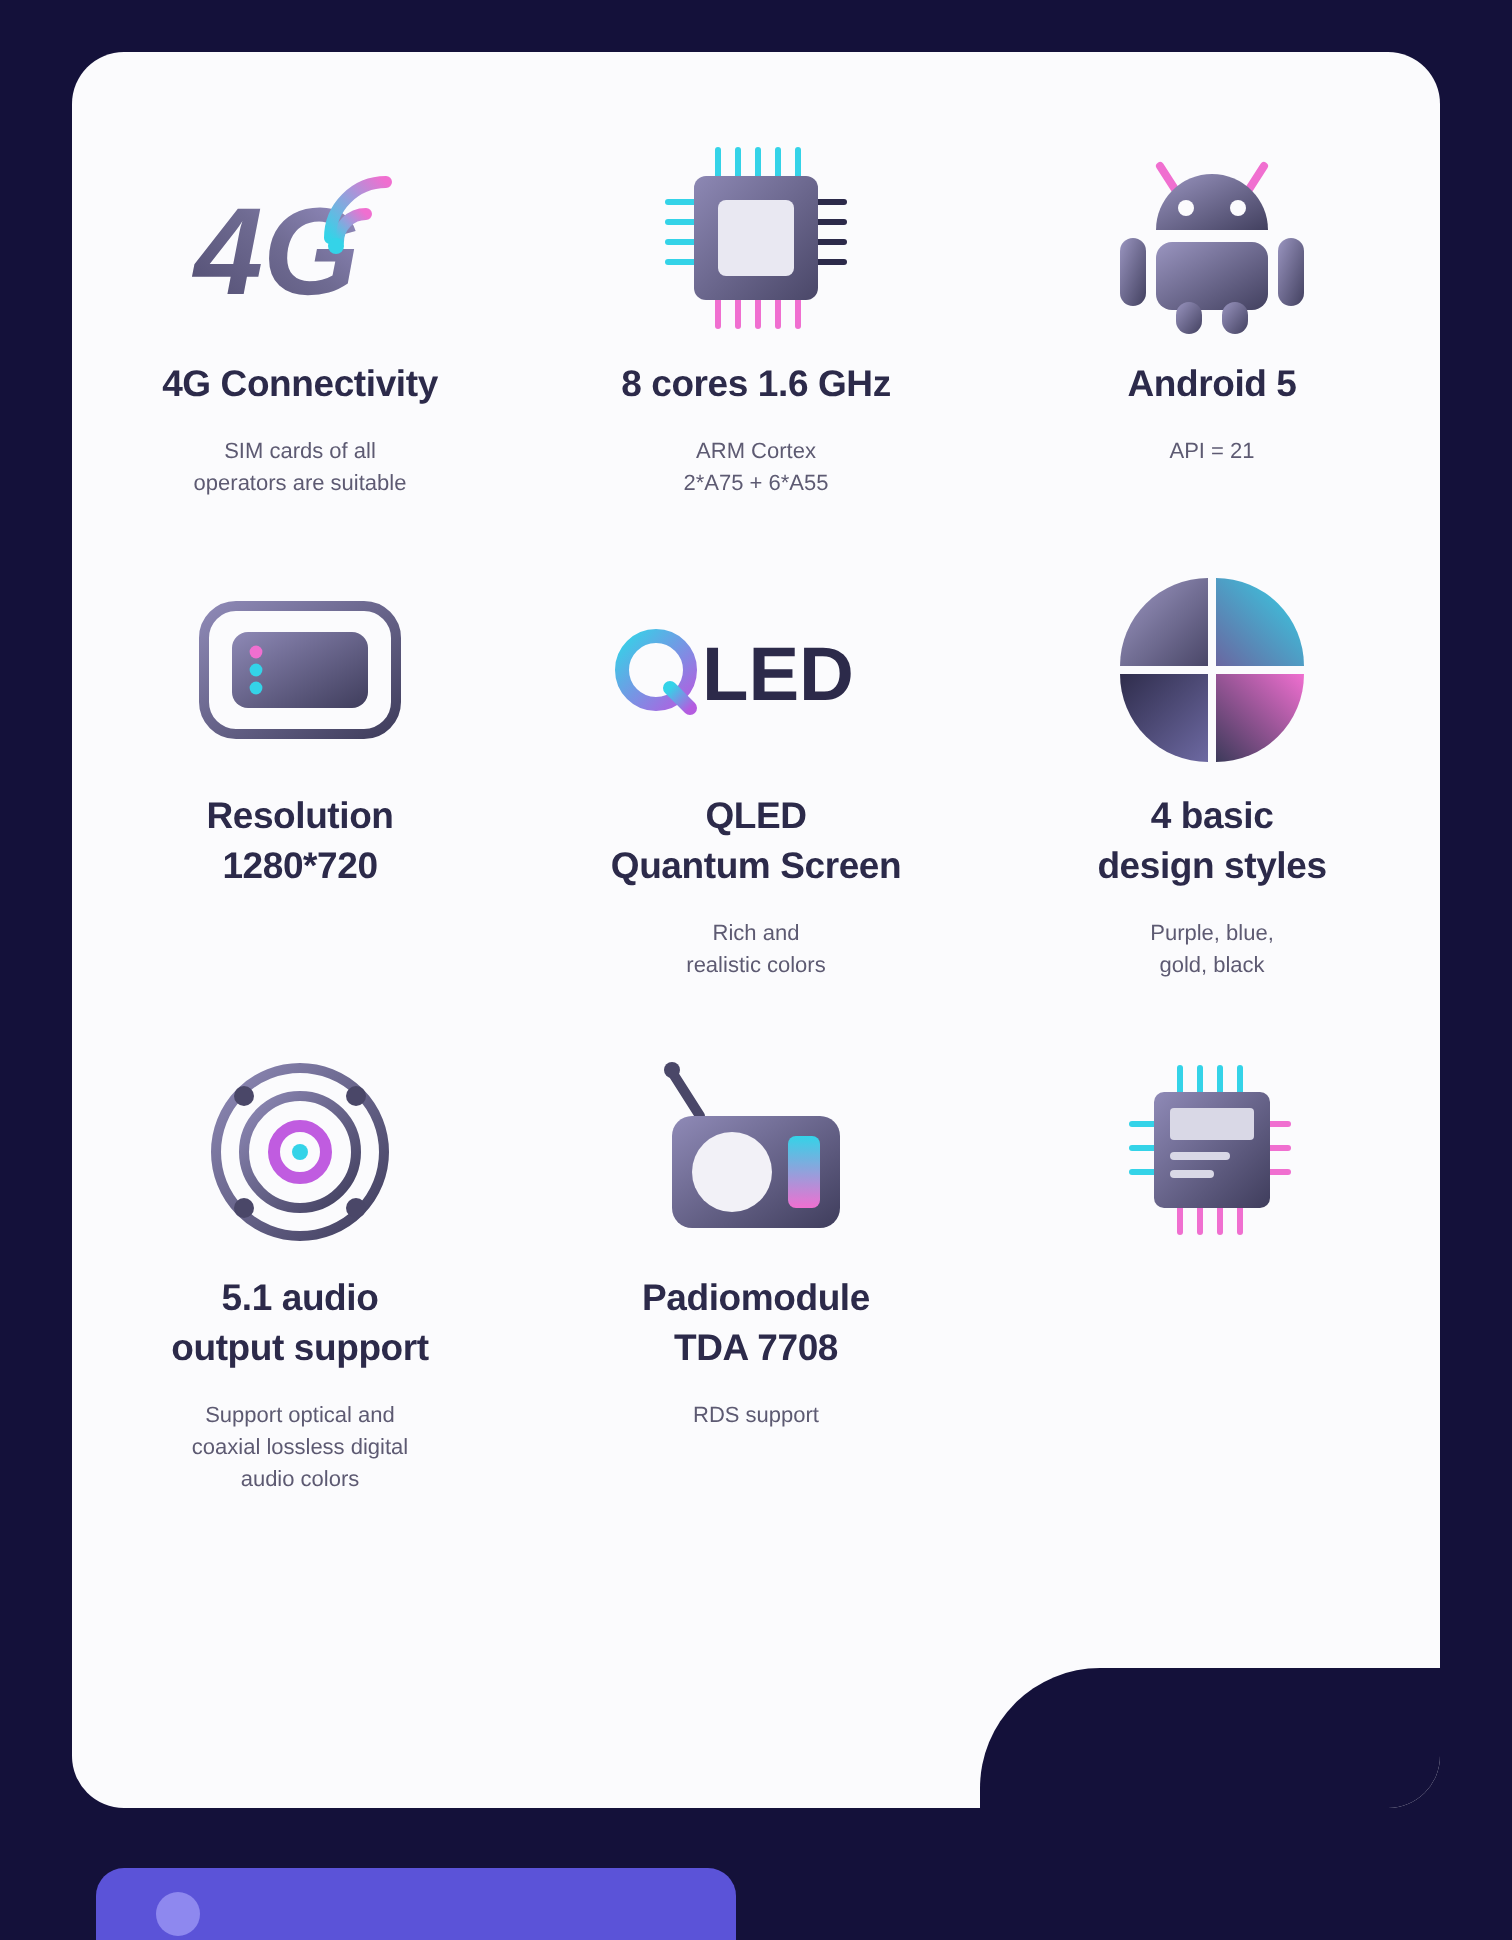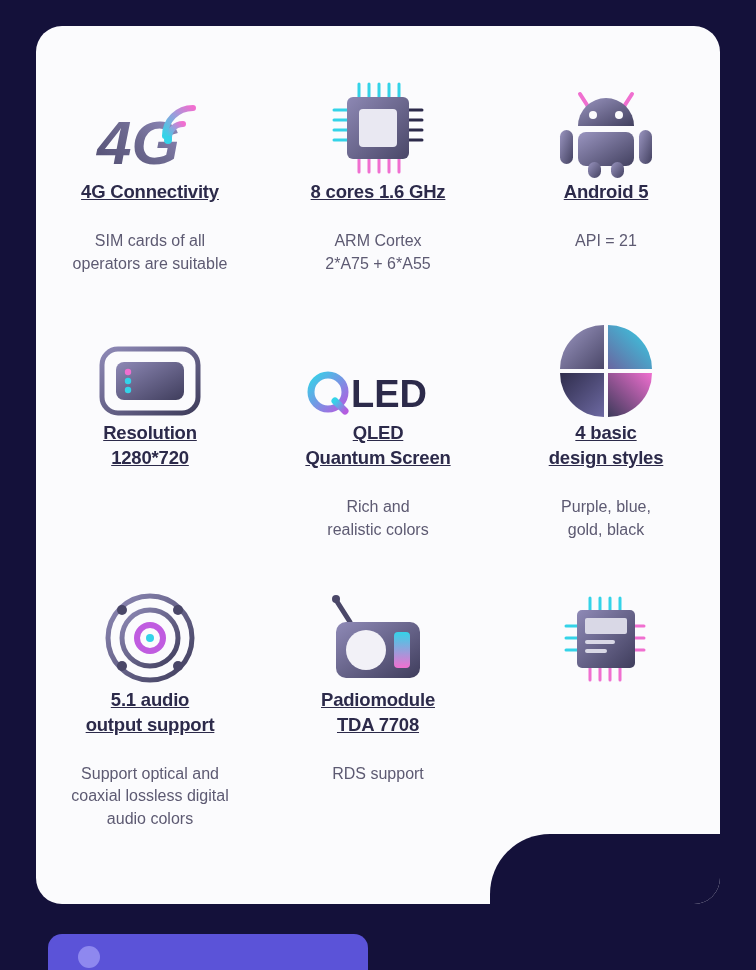--- a/index.html
+++ b/index.html
@@ -44,37 +44,36 @@
   .cell {
     width: 228px;
     box-sizing: border-box;
     padding: 0 14px;
     text-align: center;
     margin-bottom: 26px;
   }
   .icon-wrap {
     height: 118px;
     display: flex;
-    align-items: flex-end;
+    align-items: center;
     justify-content: center;
   }
   .title {
     font-size: 18.5px;
     font-weight: bold;
     color: #2c2a4a;
     line-height: 1.35;
     letter-spacing: -0.2px;
     margin-top: 2px;
-    text-decoration: underline;
   }
   .subtitle {
-    font-size: 16px;
+    font-size: 11px;
     color: #5d5a72;
     line-height: 1.42;
-    margin-top: 25px;
+    margin-top: 14px;
     font-weight: 400;
   }
   .logo {
     position: absolute;
     right: 36px;
     bottom: 28px;
     font-size: 29px;
     font-weight: bold;
     letter-spacing: 0.5px;
   }

